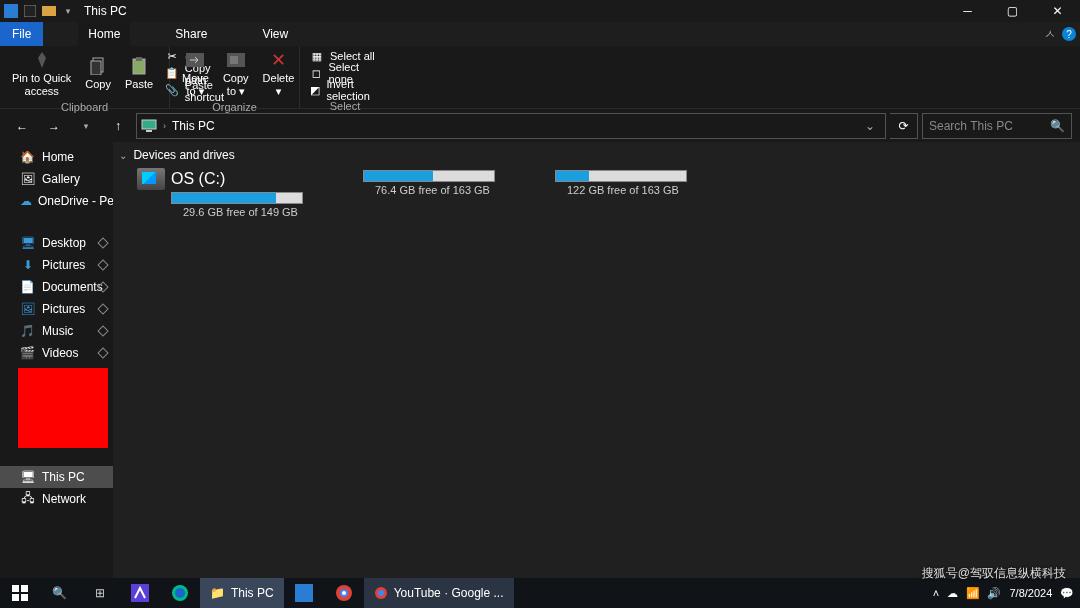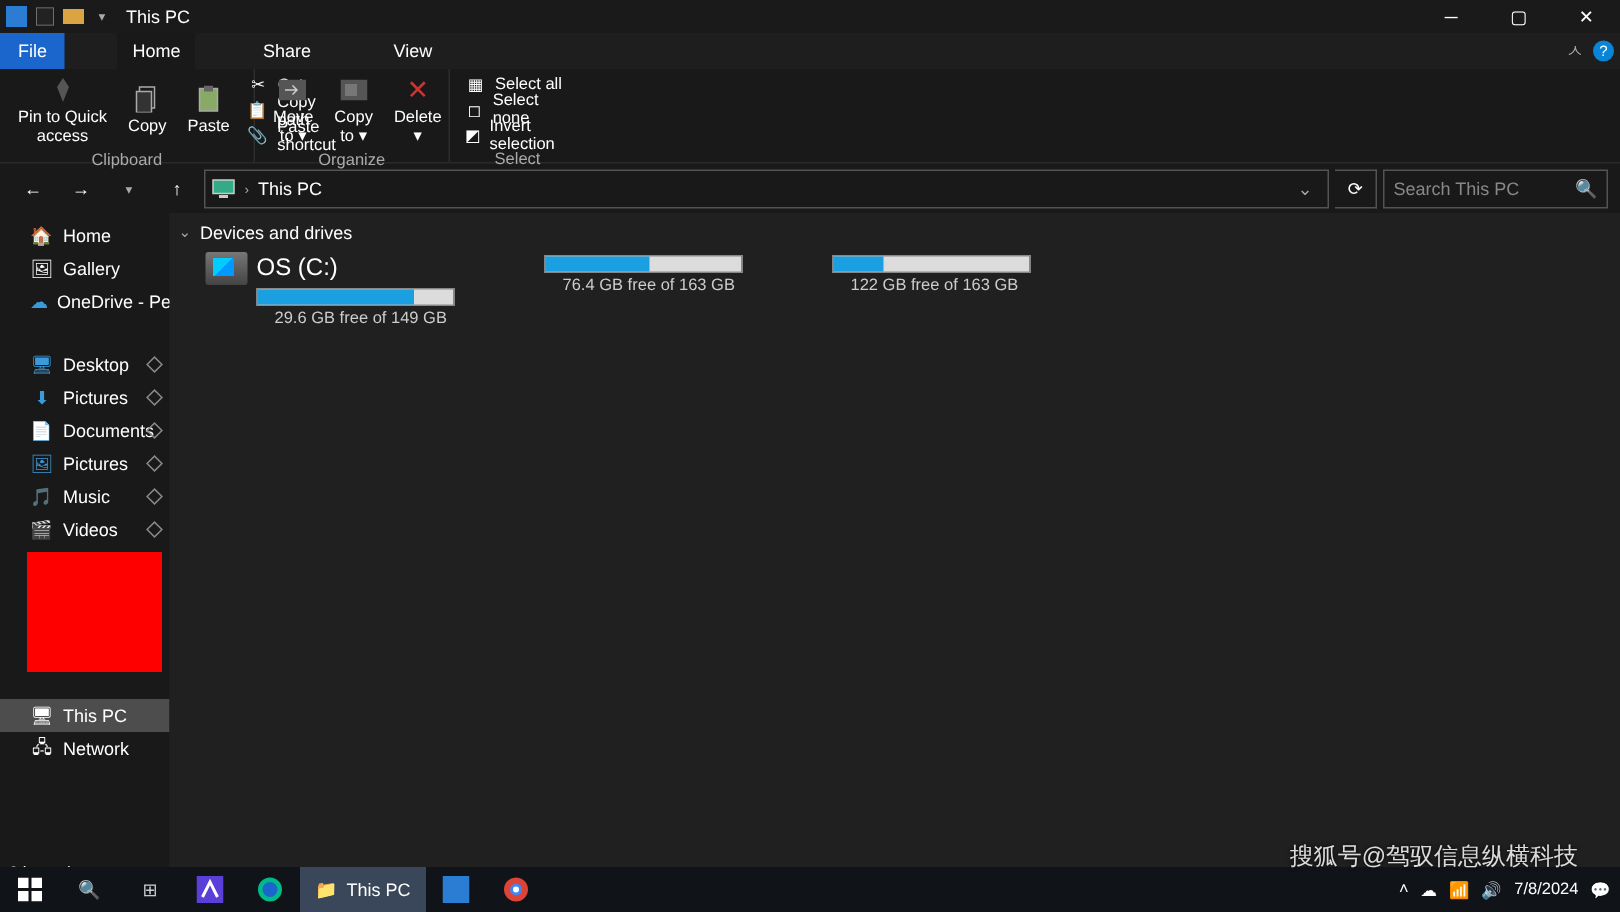--- a/index.html
+++ b/index.html
@@ -70,21 +70,21 @@
 .vbtn { width: 18px; height: 16px; border: 1px solid #555; display: flex; align-items: center; justify-content: center; }
 
 
 .taskbar { position: absolute; left: 0; right: 0; bottom: 0; height: 30px; background: #101318; display: flex; align-items: center; }
 .tbtn { width: 40px; height: 30px; display: flex; align-items: center; justify-content: center; }
 .taskapp { height: 30px; display: flex; align-items: center; gap: 6px; padding: 0 10px; font-size: 12px; color: #fff; }
 .taskapp.active { background: #3a475a; }
 .tray { margin-left: auto; display: flex; align-items: center; gap: 8px; padding-right: 6px; font-size: 11px; color: #fff; }
 
 
-.watermark { position: absolute; right: 28px; bottom: 26px; font-size: 16px; color: rgba(255,255,255,.85); font-family: sans-serif; pointer-events: none; text-shadow: 0 0 3px #000; }
+.watermark { position: absolute; right: 14px; bottom: 26px; font-size: 12px; color: rgba(255,255,255,.85); font-family: sans-serif; pointer-events: none; text-shadow: 0 0 3px #000; }
 
 svg { display: block; }
 </style>
 </head>
 <body>
 
 <div class="titlebar">
   <div class="qa">
     <div class="qicon">
         <svg width="14" height="14">
@@ -371,20 +371,29 @@
         <rect width="18" height="18" fill="#2b7cd3"></rect>
       </svg>
     </div>
   <div class="tbtn">
       <svg width="18" height="18">
         <circle cx="9" cy="9" r="8" fill="#db4437"></circle>
         <circle cx="9" cy="9" r="4" fill="#4285f4"></circle>
         <circle cx="9" cy="9" r="2" fill="#fff"></circle>
       </svg>
     </div>
+  <div class="taskapp" style="background:#2a3442">
+      <span>
+        <svg width="14" height="14">
+          <circle cx="7" cy="7" r="6" fill="#db4437"></circle>
+          <circle cx="7" cy="7" r="3" fill="#4285f4"></circle>
+        </svg>
+      </span>
+      <span>YouTube · Google ...</span>
+    </div>
   <div class="tray">
     <span>˄</span>
     <span>☁</span>
     <span>📶</span>
     <span>🔊</span>
     <span>7/8/2024</span>
     <span>💬</span>
   </div>
 </div>
 

